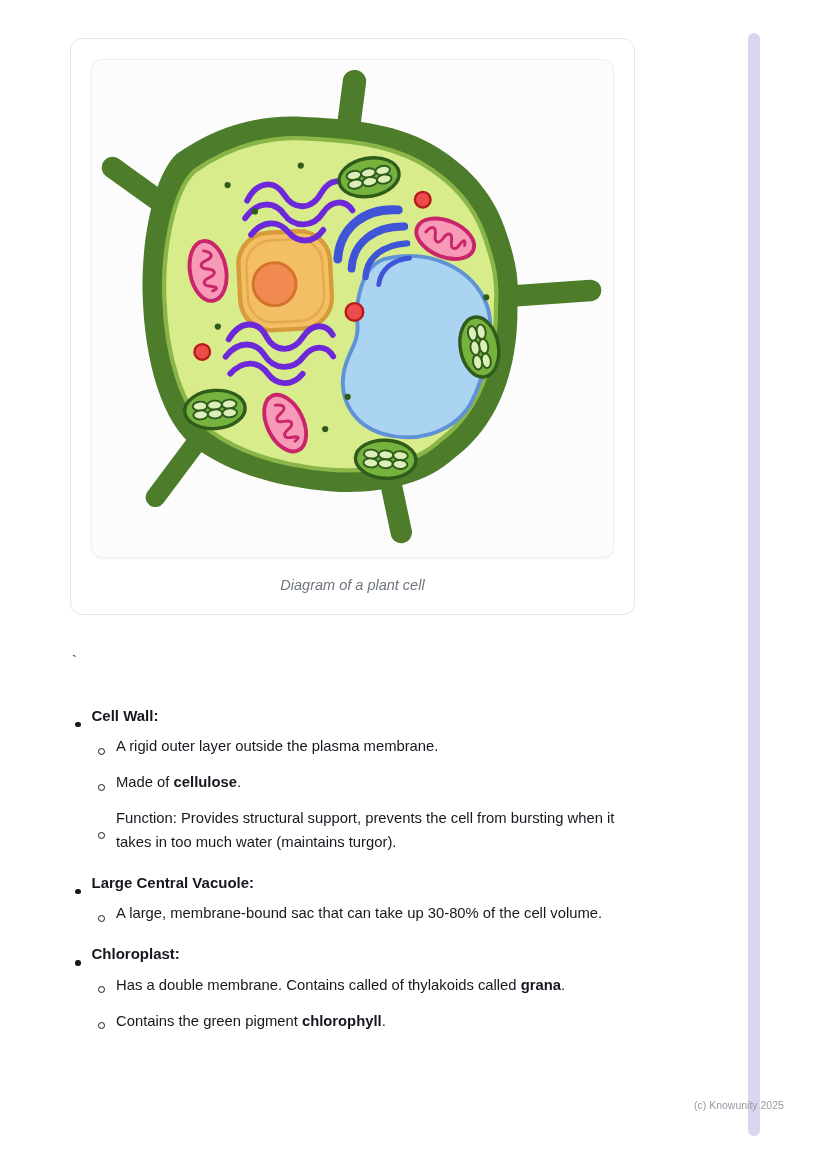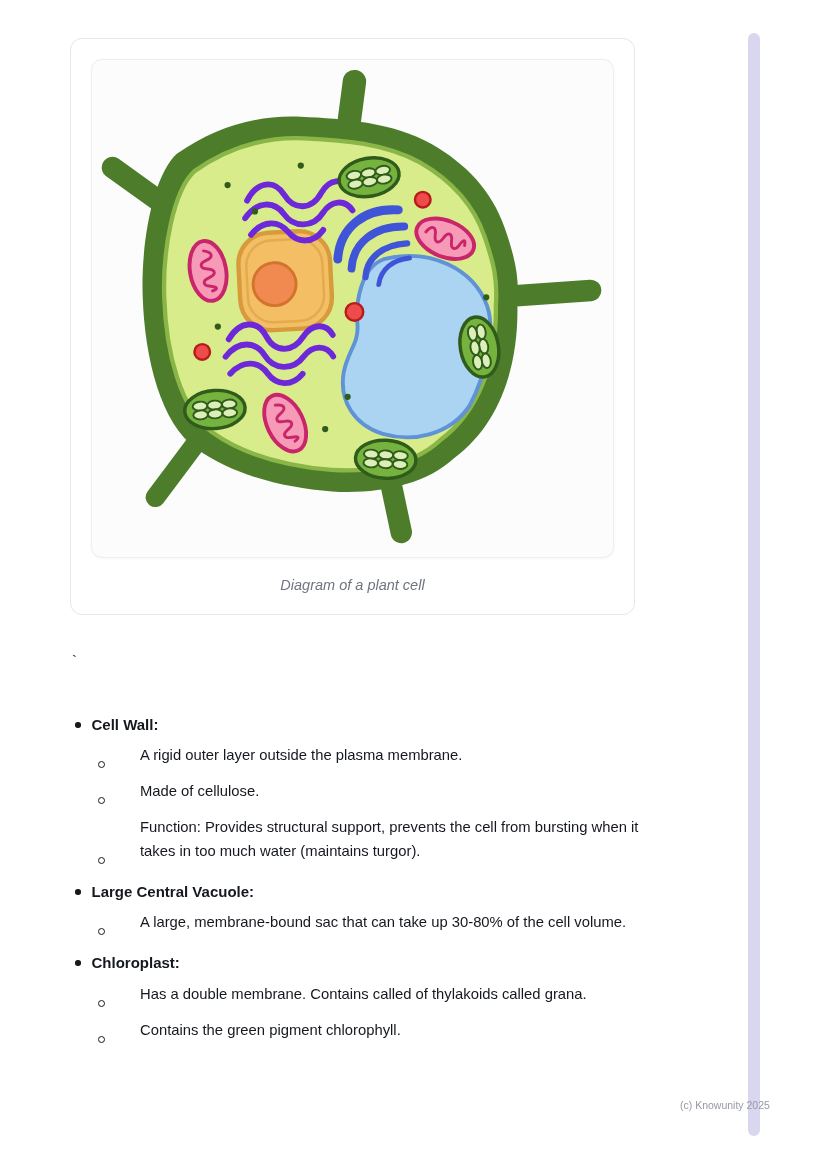--- a/index.html
+++ b/index.html
@@ -19,33 +19,33 @@
   .figure-panel svg { width:100%; height:100%; display:block; }
   .figure-caption {
     text-align:center; font-style:italic; color:#6f7680; font-size:14.5px; margin-top:20px;
   }
 
   .stray { position:absolute; left:72px; top:652px; font-size:15px; color:#222; }
 
   
   .notes { position:absolute; left:70px; top:704px; width:590px; margin:0; padding:0; list-style:none; }
   .note { margin-bottom:16px; }
-  .note-title-row { display:flex; align-items:flex-start; margin-bottom:8px;margin-top:9px; }
+  .note-title-row { display:flex; align-items:flex-end; margin-bottom:8px; }
   .bullet-dot { width:5.5px; height:5.5px; border-radius:50%; background:#15181e; margin:9px 11px 0 5px; flex:none; }
   .note-title { font-weight:bold; font-size:15px; line-height:1.55; color:#15181e; }
   .subs { list-style:none; margin:0 0 0 24px; padding:0; }
-  .sub { display:flex; align-items:flex-end; margin-bottom:12px;gap:24px; }
+  .sub { display:flex; align-items:center; margin-bottom:12px; }
   .bullet-circle { width:5px; height:5px; border-radius:50%; border:1.5px solid #15181e; background:transparent; margin:8px 11px 0 4px; flex:none; }
   .sub-text { font-size:14.8px; line-height:1.62; color:#15181e; max-width:520px; }
-  .seg-b { font-weight:normal; }
+  .seg-b { font-weight:bold; }
 
   
   .scrollbar { position:absolute; left:748px; top:33px; width:12px; height:1103px; background:#d9d6ef; border-radius:8px; }
 
-  .footer { position:absolute; left:680px; top:1099px; font-size:10.5px; color:#959aa3; z-index:2; }
+  .footer { position:absolute; left:694px; top:1099px; font-size:10.5px; color:#959aa3; z-index:2; }
 </style>
 </head>
 <body>
 
 <div class="page">
 
   <div class="figure-card">
     <div class="figure-panel">
       <svg viewBox="0 0 520 497" preserveAspectRatio="xMidYMid meet" aria-label="Cartoon illustration of a plant cell showing cell wall, cytoplasm, nucleus with nucleolus, central vacuole, endoplasmic reticulum, golgi apparatus, mitochondria, chloroplasts, lysosomes and ribosomes">
 

